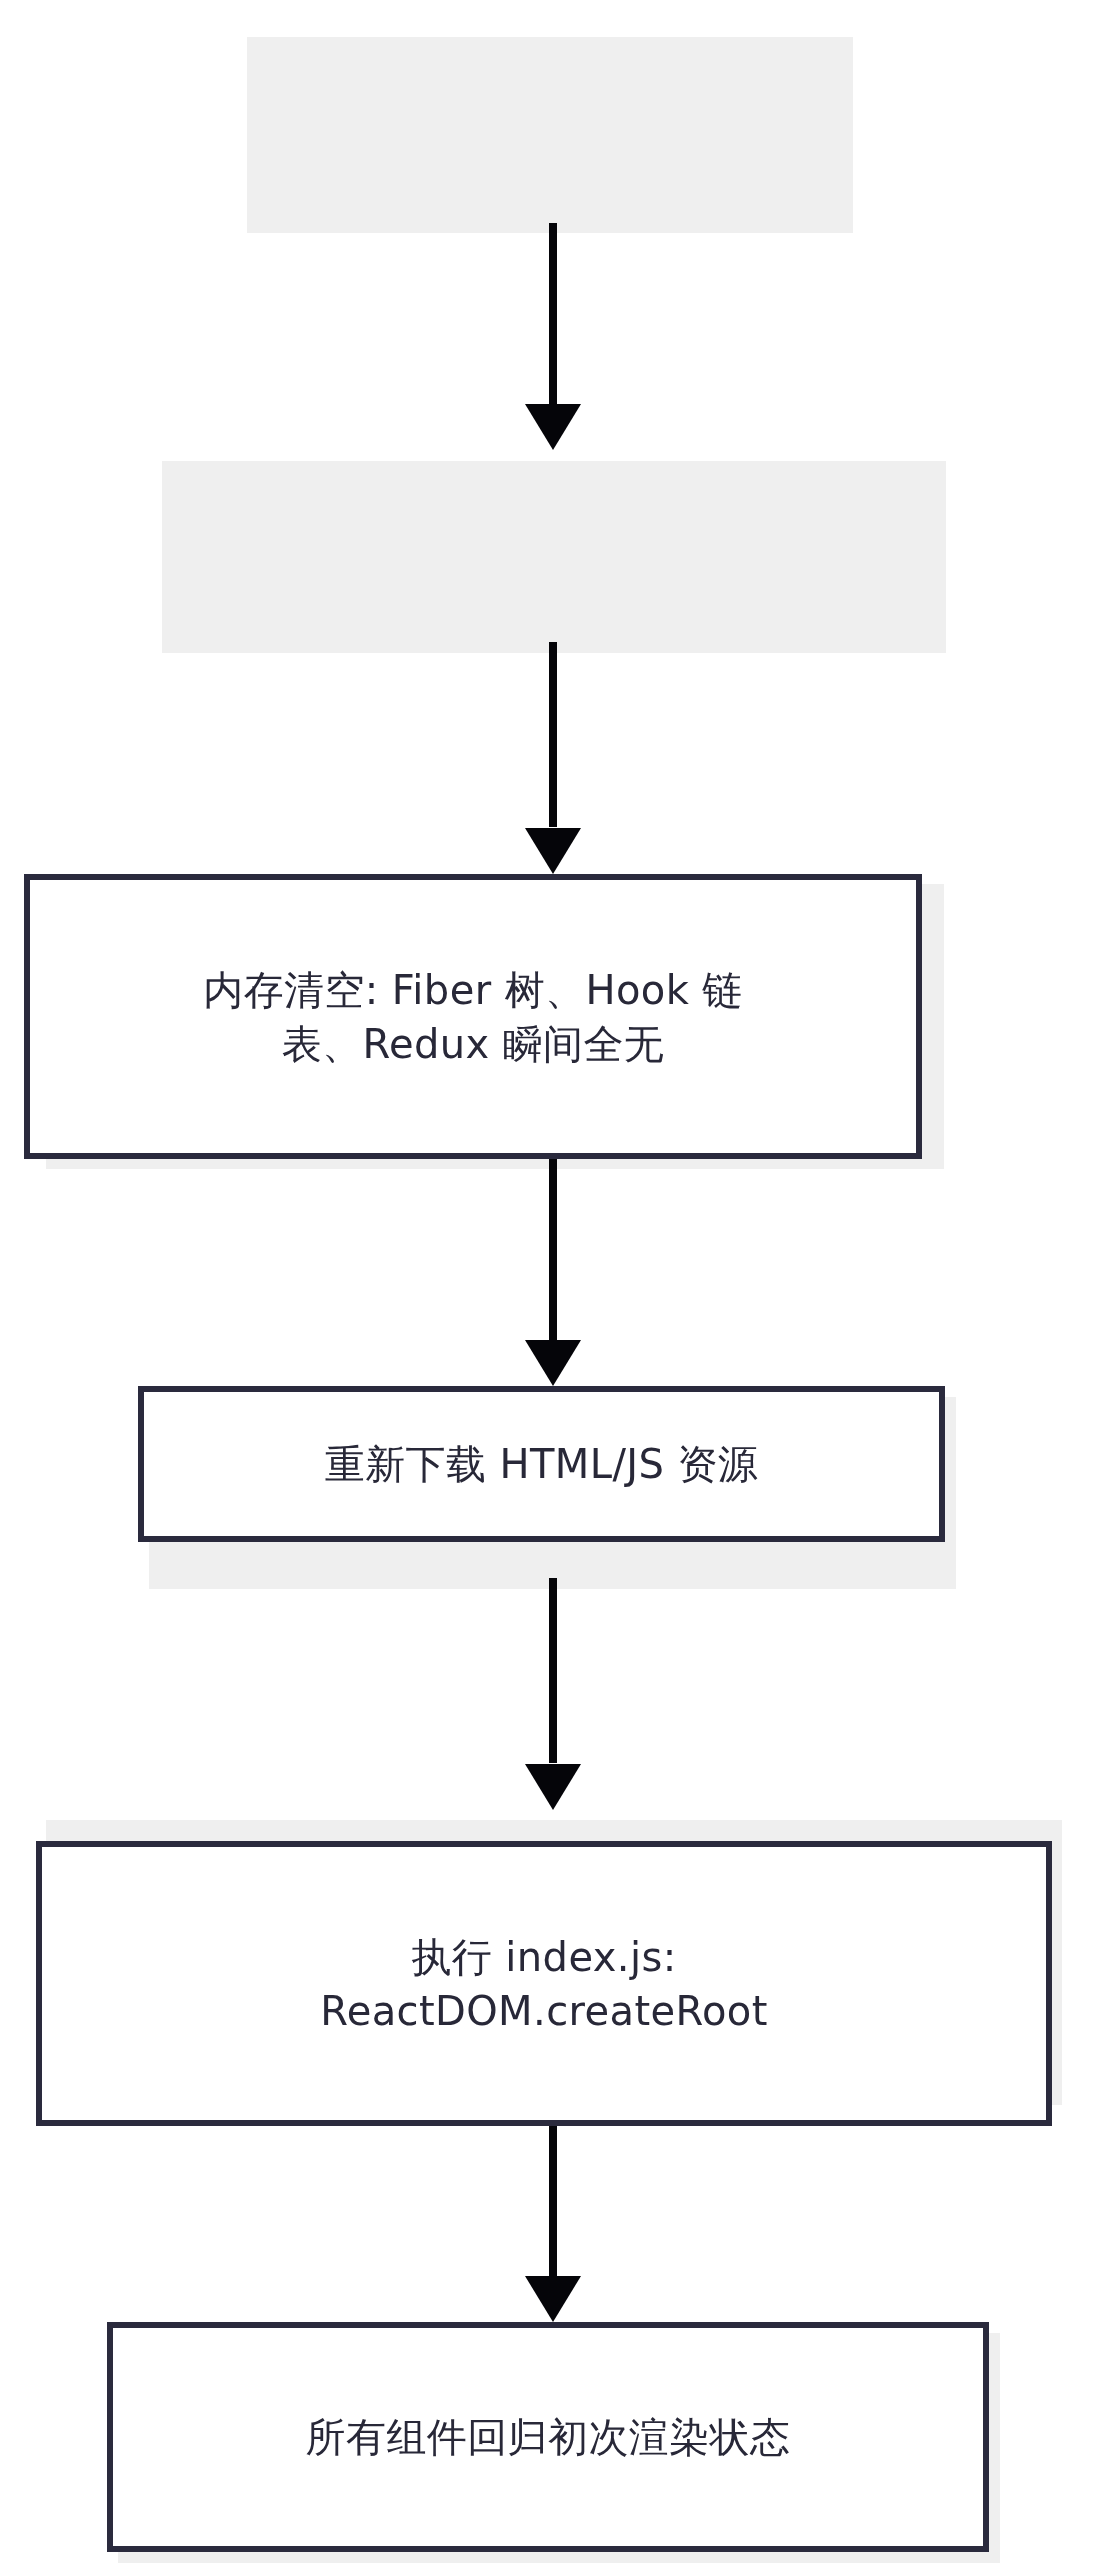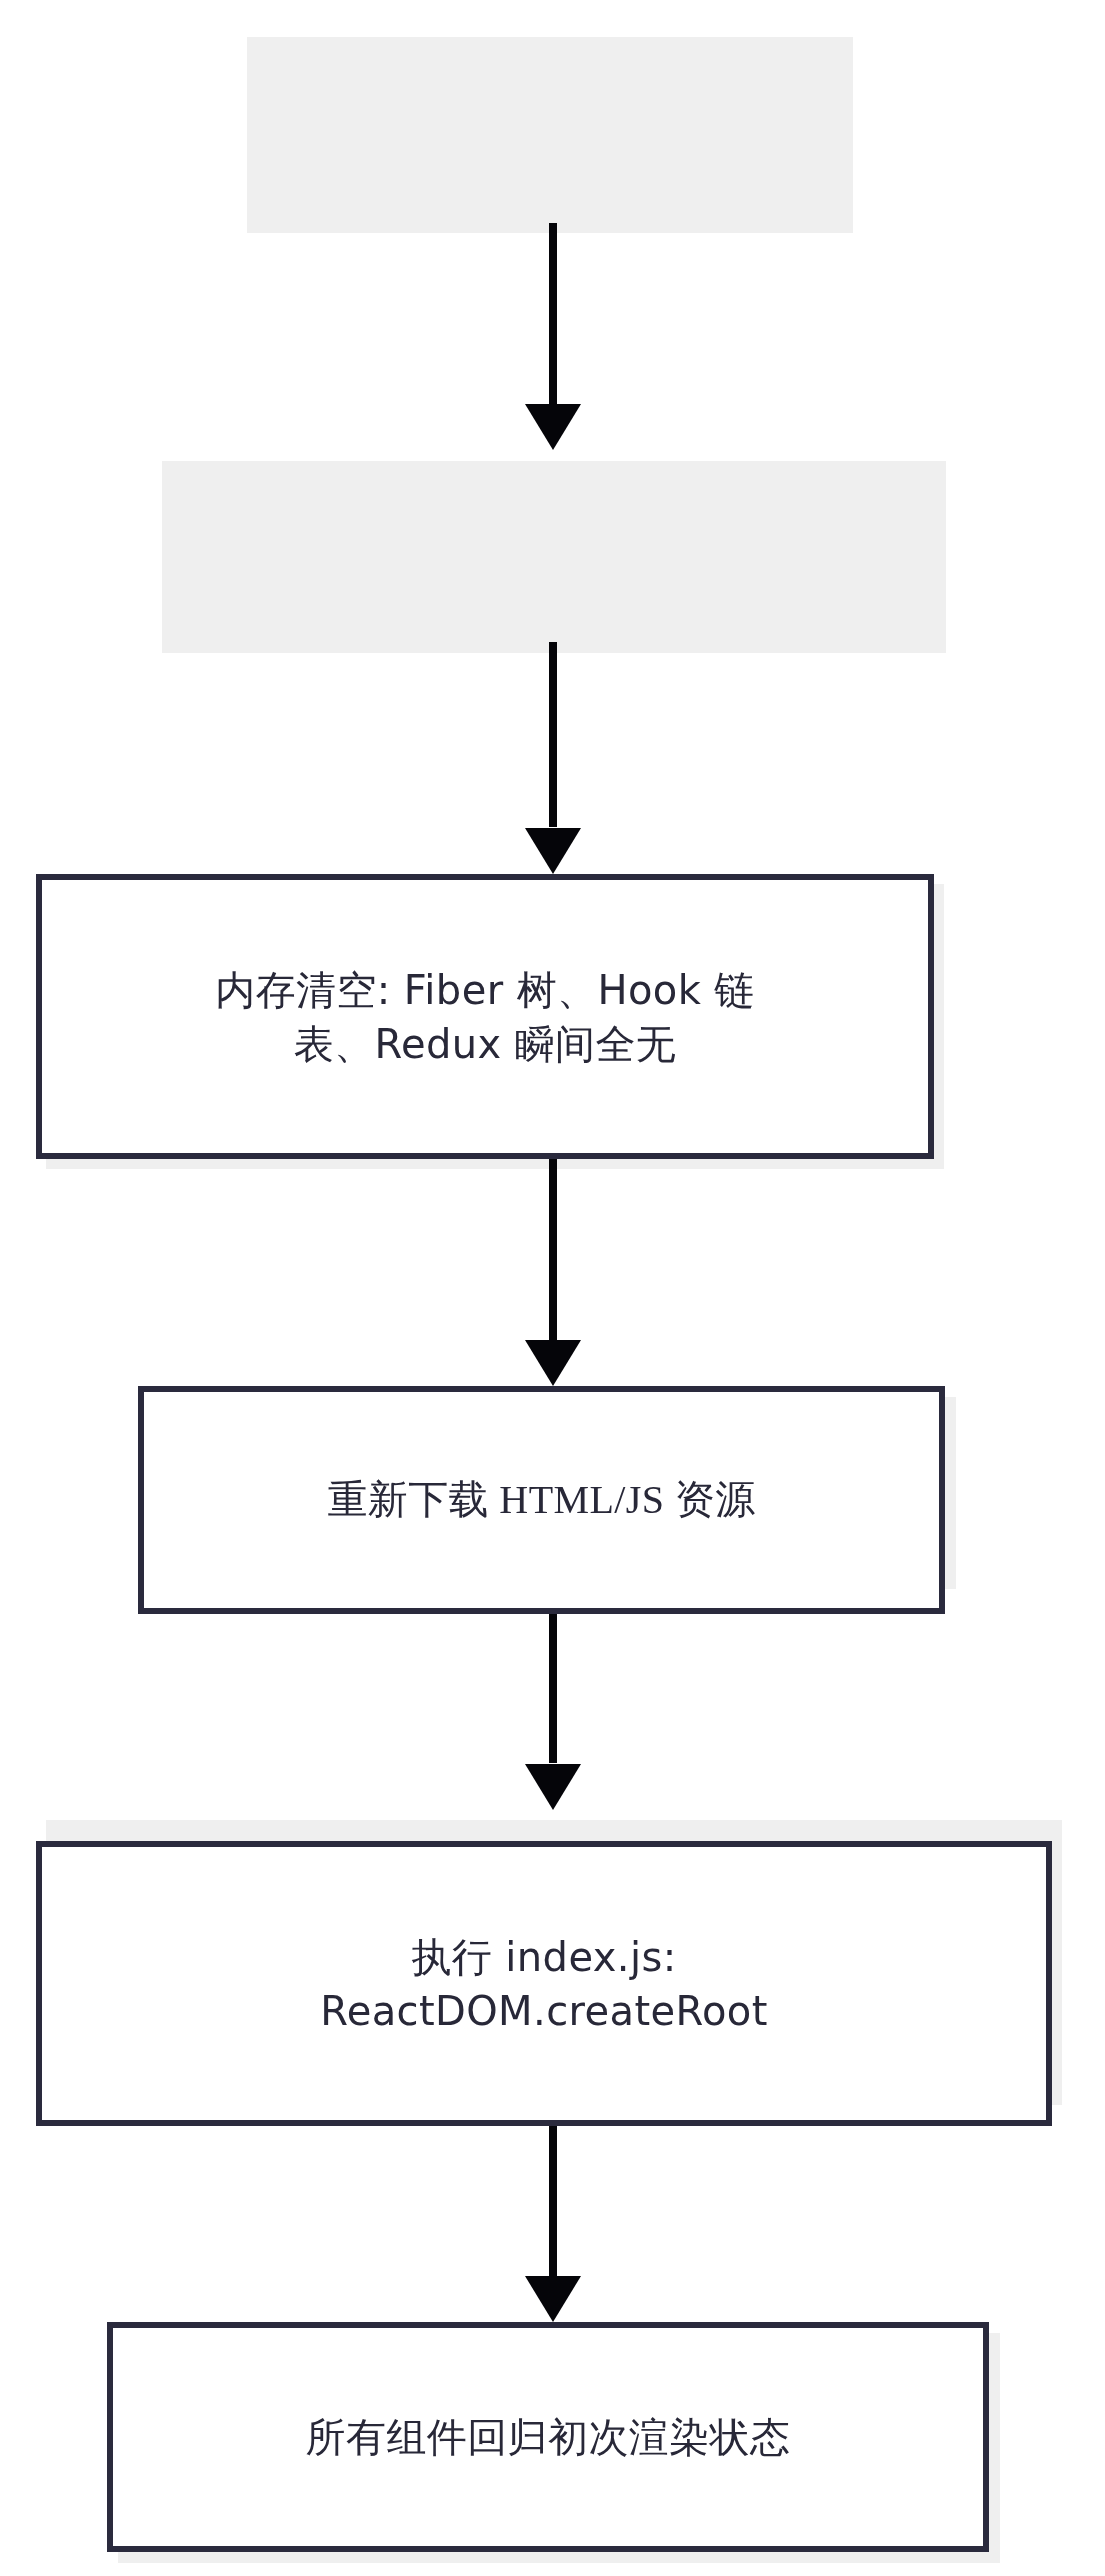--- a/index.html
+++ b/index.html
@@ -86,32 +86,32 @@
   </div>
 
   <div class="node-shadow" style="left:162px; top:461px; width:784px; height:192px;"></div>
 
   <div class="arrow" style="left:524px; top:642px; width:57px; height:232px;">
     <div class="arrow-line" style="height:185px;"></div>
     <div class="arrow-head"></div>
   </div>
 
   <div class="node-shadow" style="left:46px; top:884px; width:898px; height:285px;"></div>
-  <div class="node" style="left:36px; top:874px; width:898px; height:285px;">
+  <div class="node" style="left:24px; top:874px; width:898px; height:285px;">
     <div class="node-label">内存清空: Fiber 树、Hook 链
 表、Redux 瞬间全无</div>
   </div>
 
   <div class="arrow" style="left:524px; top:1159px; width:57px; height:227px;">
     <div class="arrow-line" style="height:181px;"></div>
     <div class="arrow-head"></div>
   </div>
 
   <div class="node-shadow" style="left:149px; top:1397px; width:807px; height:192px;"></div>
-  <div class="node" style="left:138px; top:1386px; width:807px; height:228px;font-family:Liberation Serif, serif;">
+  <div class="node" style="left:138px; top:1386px; width:807px; height:156px;">
     <div class="node-label">重新下载 HTML/JS 资源</div>
   </div>
 
   <div class="arrow" style="left:524px; top:1578px; width:57px; height:232px;">
     <div class="arrow-line" style="height:185px;"></div>
     <div class="arrow-head"></div>
   </div>
 
   <div class="node-shadow" style="left:46px; top:1820px; width:1016px; height:285px;"></div>
   <div class="node" style="left:36px; top:1809px; width:1016px; height:285px;margin-top:32px;">

